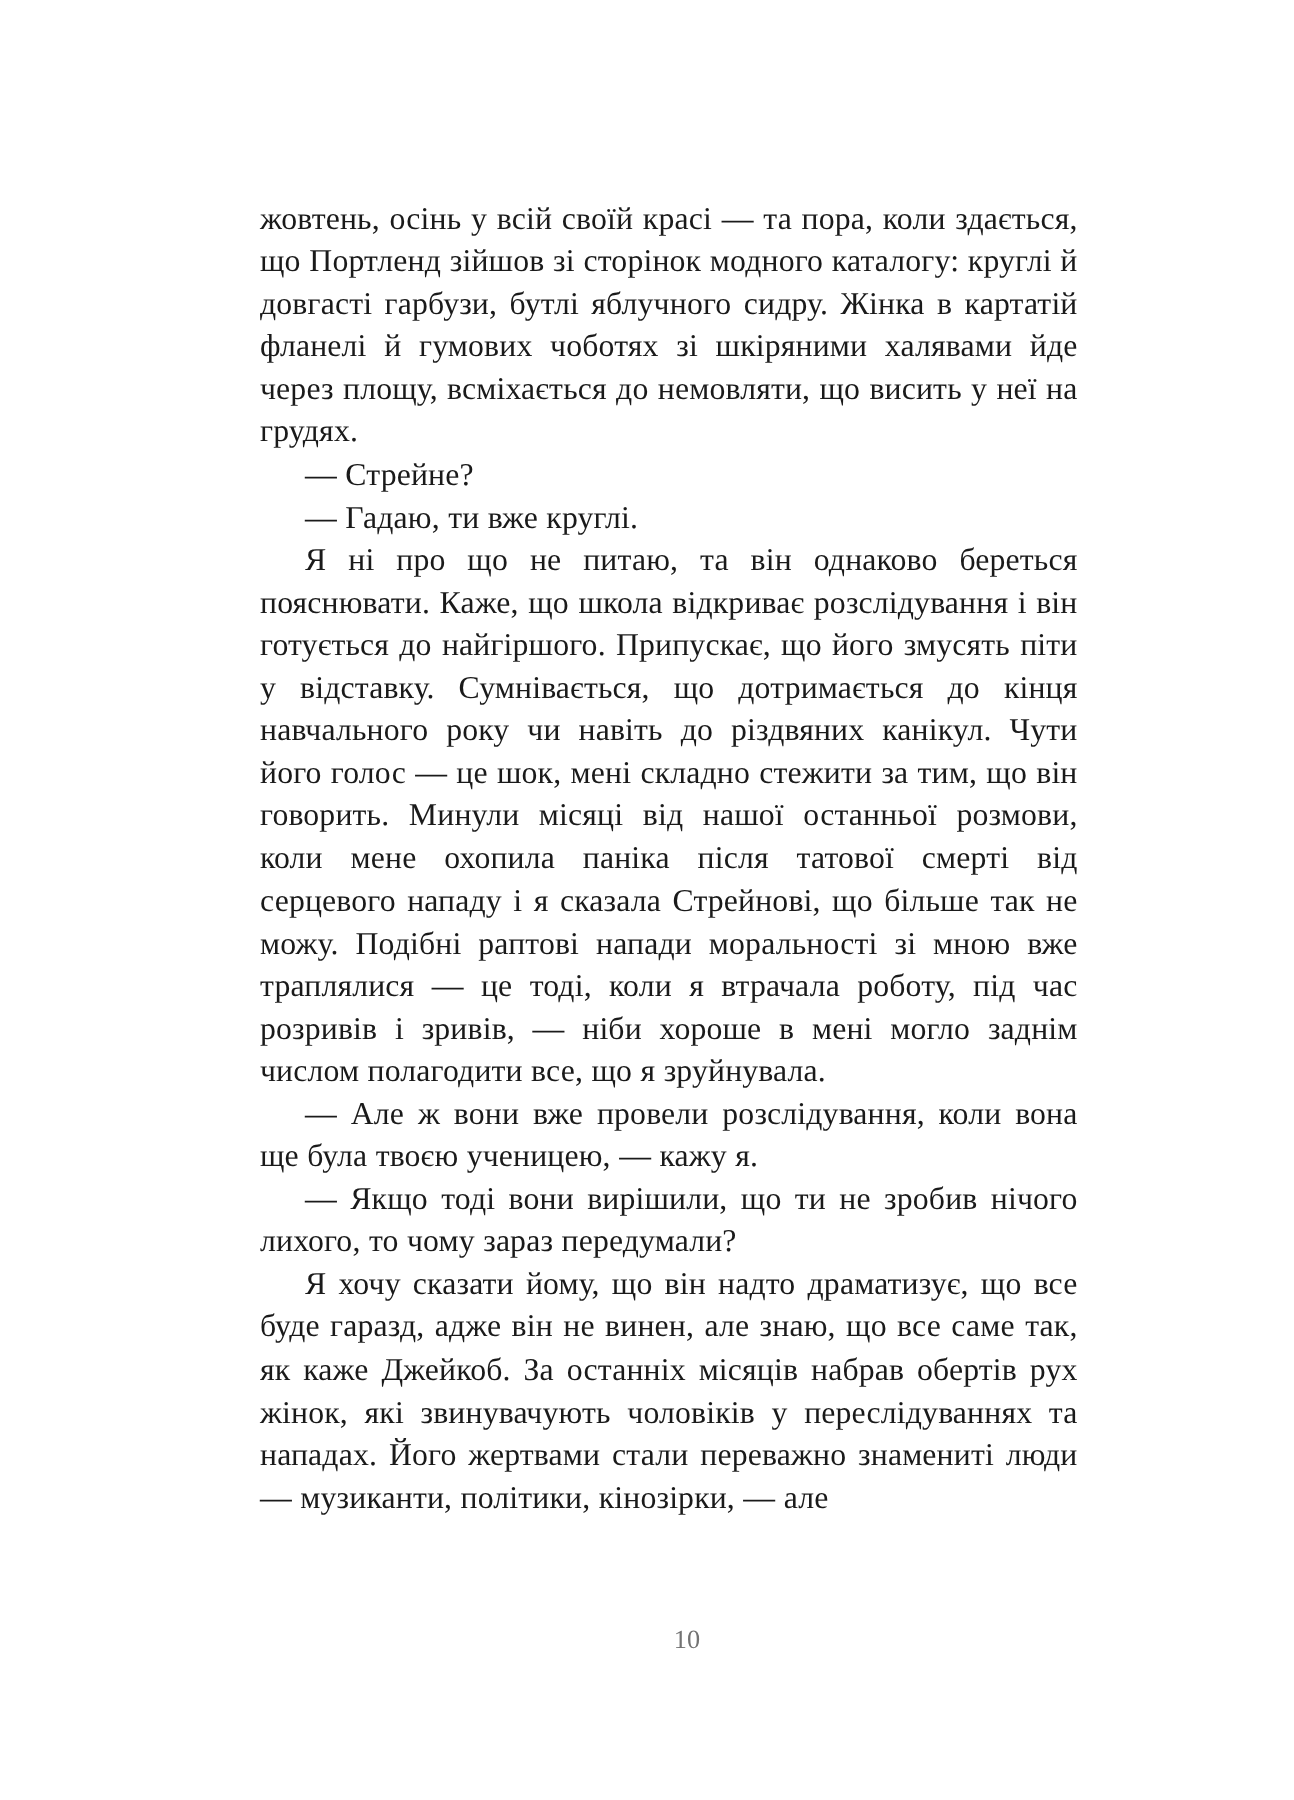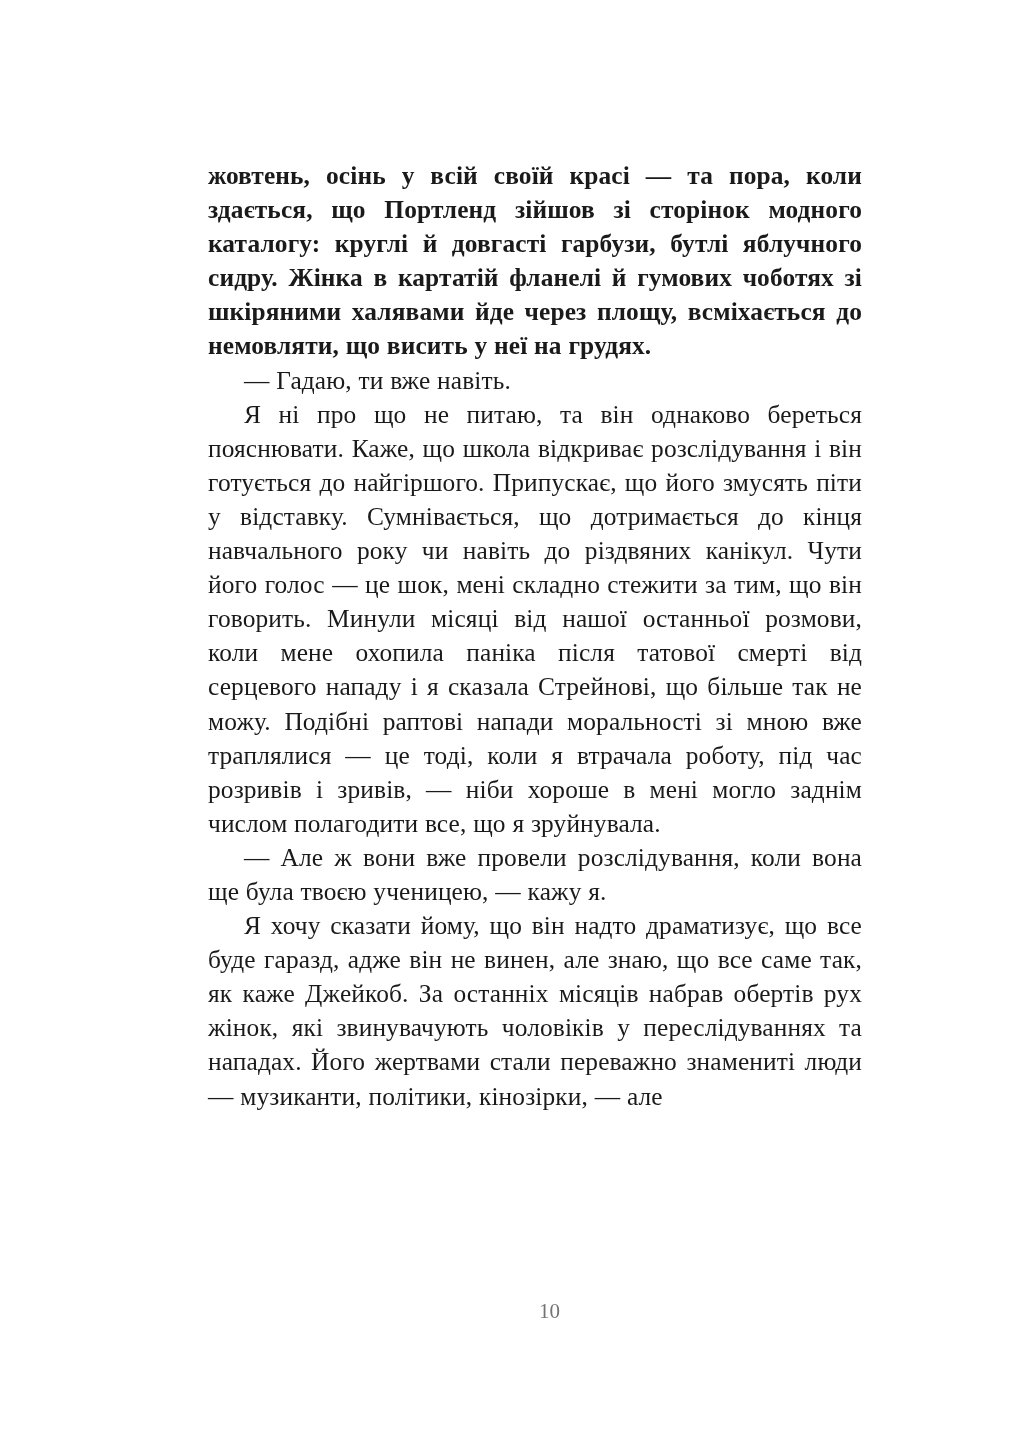--- a/index.html
+++ b/index.html
@@ -45,21 +45,20 @@
     white-space: pre-wrap;
     hyphens: none;
   }
 
   .para.indent {
     text-indent: 36px;
   }
 
   .para.flush {
     text-indent: 0;
-    font-weight: bold;
   }
 
   .page-number {
     position: absolute;
     left: 0;
     top: 1298px;
     width: 1035px;
     text-align: center;
     font-size: 21px;
     line-height: 26px;
@@ -67,21 +66,23 @@
     padding-left: 32px;
   }
 </style>
 </head>
 <body>
 
 <div class="page">
 
   <div class="text-block">
     <p class="para flush">жовтень, осінь у всій своїй красі — та пора, коли здається, що Портленд зійшов зі сторінок модного каталогу: круглі й довгасті гарбузи, бутлі яблучного сидру. Жінка в картатій фланелі й гумових чоботях зі шкіряними халявами йде через площу, всміхається до немовляти, що висить у неї на грудях.</p>
-    <p class="para indent">— Гадаю, ти вже навіть.</p>
+    <p class="para indent">— Стрейне?</p>
+    <p class="para indent">— Гадаю, ти вже круглі.</p>
     <p class="para indent">Я ні про що не питаю, та він однаково береться пояснювати. Каже, що школа відкриває розслідування і він готується до найгіршого. Припускає, що його змусять піти у відставку. Сумнівається, що дотримається до кінця навчального року чи навіть до різдвяних канікул. Чути його голос — це шок, мені складно стежити за тим, що він говорить. Минули місяці від нашої останньої розмови, коли мене охопила паніка після татової смерті від серцевого нападу і я сказала Стрейнові, що більше так не можу. Подібні раптові напади моральності зі мною вже траплялися — це тоді, коли я втрачала роботу, під час розривів і зривів, — ніби хороше в мені могло заднім числом полагодити все, що я зруйнувала.</p>
     <p class="para indent">— Але ж вони вже провели розслідування, коли вона ще була твоєю ученицею, — кажу я.</p>
+    <p class="para indent">— Якщо тоді вони вирішили, що ти не зробив нічого лихого, то чому зараз передумали?</p>
     <p class="para indent">Я хочу сказати йому, що він надто драматизує, що все буде гаразд, адже він не винен, але знаю, що все саме так, як каже Джейкоб. За останніх місяців набрав обертів рух жінок, які звинувачують чоловіків у переслідуваннях та нападах. Його жертвами стали переважно знамениті люди — музиканти, політики, кінозірки, — але</p>
   </div>
 
   <div class="page-number">10</div>
 
 </div>
 
 </body></html>

